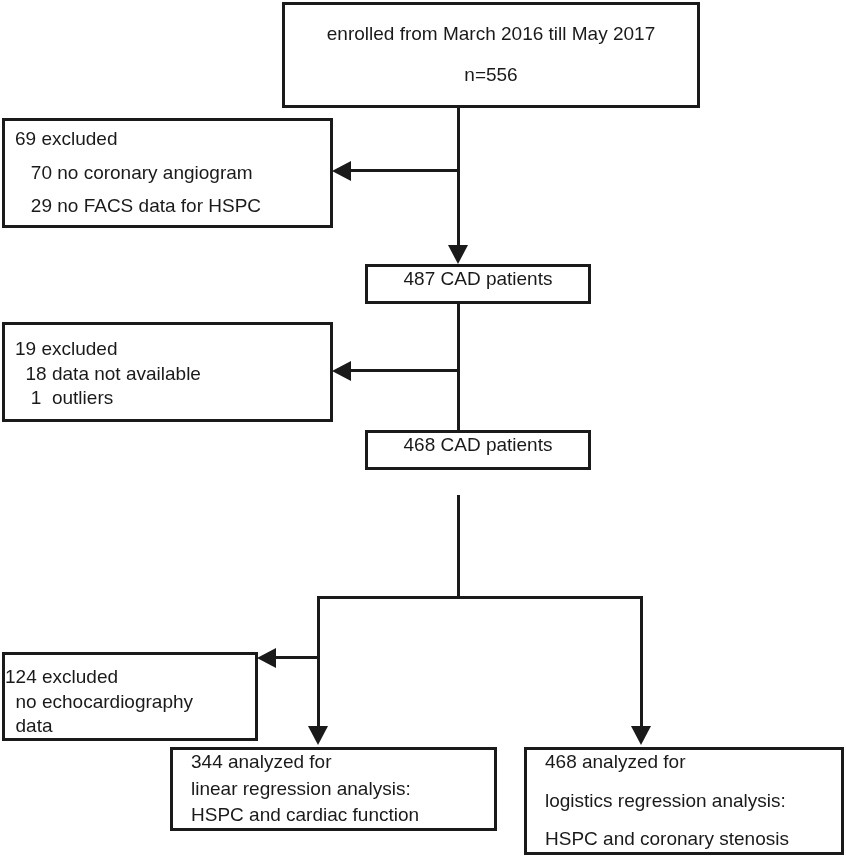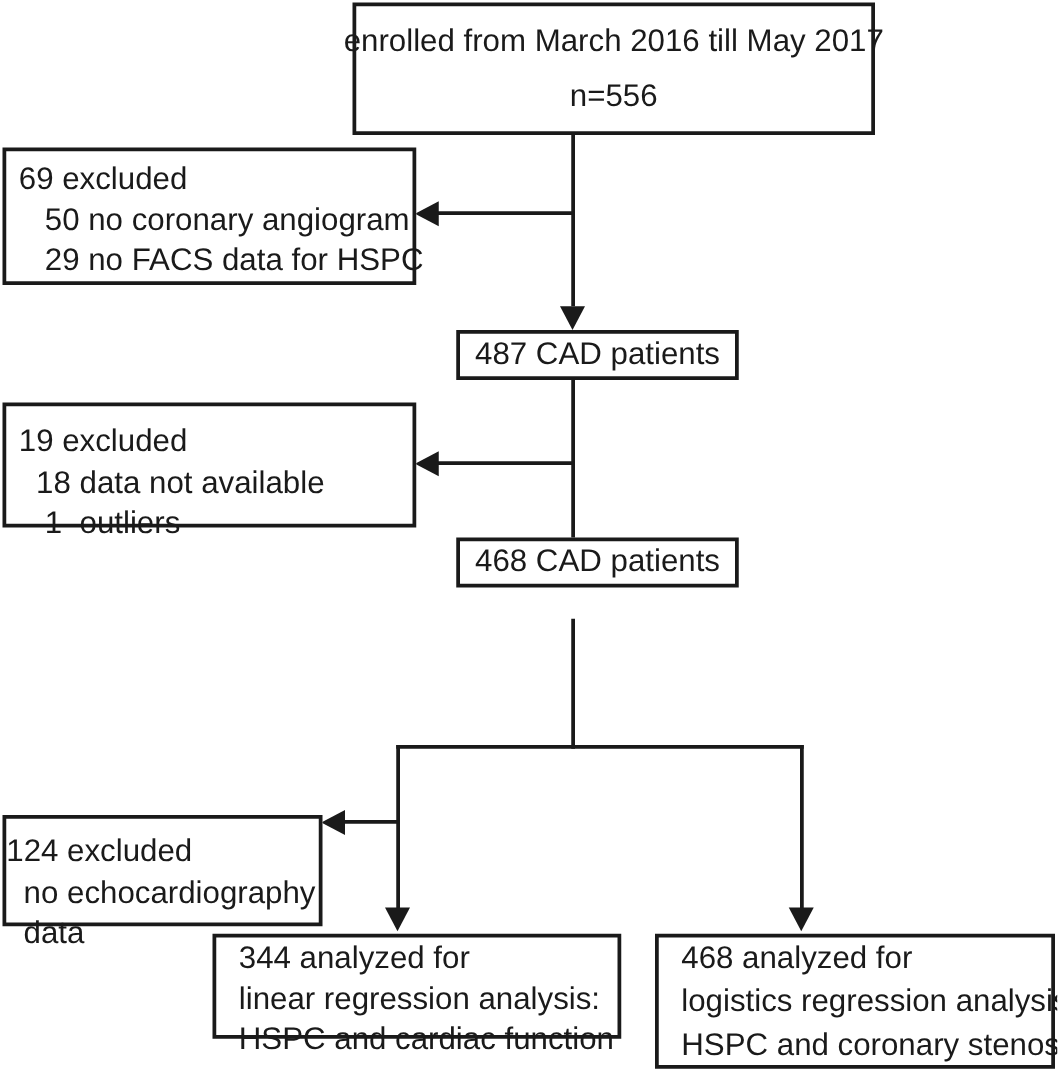--- a/index.html
+++ b/index.html
@@ -21,21 +21,21 @@
     position: absolute;
     box-sizing: border-box;
     border: 3px solid #1a1a1a;
     background: #ffffff;
     display: flex;
     flex-direction: column;
     justify-content: space-between;
     z-index: 2;
   }
   .flow-box .line {
-    font-size: 25px;
+    font-size: 19px;
     line-height: 1.30;
     white-space: pre;
   }
   
   #box-enrolled {
     left: 282px; top: 2px; width: 418px; height: 106px;
     align-items: center;
     justify-content: space-evenly;
   }
   #box-enrolled .line { text-align: center; }
@@ -128,21 +128,21 @@
   <div class="hline" style="left:272px; top:656px; width:47px;"></div>
   <div class="arrowhead arrow-left" style="left:257px; top:648px;"></div>
 
   <div class="flow-box" id="box-enrolled">
     <div class="line">enrolled from March 2016 till May 2017</div>
     <div class="line">n=556</div>
   </div>
 
   <div class="flow-box" id="box-excluded-1">
     <div class="line">69 excluded</div>
-    <div class="line">   50 no coronary angiogram</div>
+    <div class="line">   70 no coronary angiogram</div>
     <div class="line">   29 no FACS data for HSPC</div>
   </div>
 
   <div class="flow-box" id="box-cad-487">
     <div class="line">487 CAD patients</div>
   </div>
 
   <div class="flow-box" id="box-excluded-2">
     <div class="line">19 excluded</div>
     <div class="line">  18 data not available</div>

